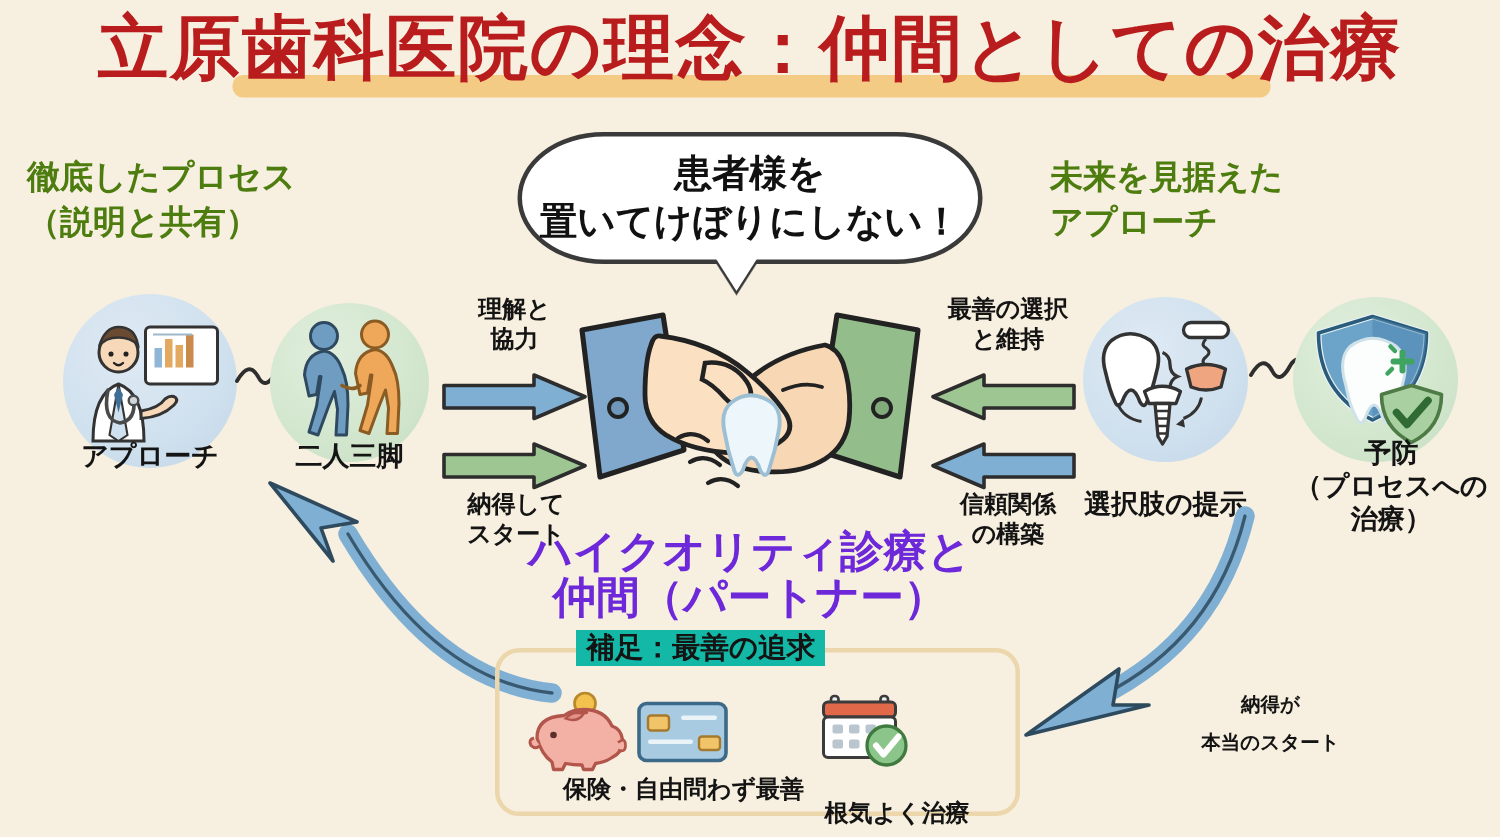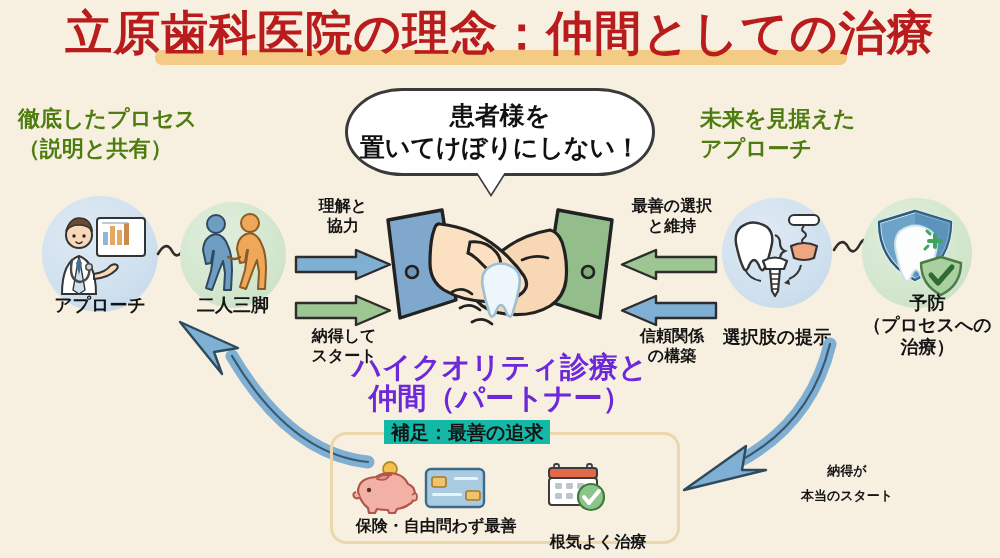--- a/index.html
+++ b/index.html
@@ -359,21 +359,21 @@
   </svg>
 
   <svg class="deco" style="left:424px; top:466px;" width="62" height="44" viewBox="0 0 62 44">
     <rect x="2" y="3" width="58" height="38" rx="5" fill="#a9cbe2" stroke="#3c6a88" stroke-width="2.4"></rect>
     <rect x="8" y="11" width="14" height="10" rx="2" fill="#f2c46a" stroke="#a57a2c" stroke-width="1.6"></rect>
     <rect x="30" y="11" width="24" height="3" rx="1.5" fill="#e9f3f8"></rect>
     <rect x="8" y="27" width="30" height="3" rx="1.5" fill="#e9f3f8"></rect>
     <rect x="42" y="25" width="14" height="9" rx="2" fill="#f2c46a" stroke="#a57a2c" stroke-width="1.6"></rect>
   </svg>
 
-  <div class="abs supp-item-label" style="left:336px; top:516px; width:200px;">保険・自由問わず最善</div>
+  <div class="abs supp-item-label" style="left:336px; top:516px; width:200px;text-align:right;">保険・自由問わず最善</div>
 
   <svg class="deco" style="left:546px; top:460px;" width="64" height="54" viewBox="0 0 64 54">
     <rect x="8" y="4" width="5" height="9" rx="2.2" fill="#eceff1" stroke="#3b3b3b" stroke-width="1.8"></rect>
     <rect x="41" y="4" width="5" height="9" rx="2.2" fill="#eceff1" stroke="#3b3b3b" stroke-width="1.8"></rect>
     <rect x="3" y="8" width="48" height="10" rx="3" fill="#e1694a" stroke="#3b3b3b" stroke-width="2"></rect>
     <rect x="3" y="18" width="48" height="27" rx="3" fill="#ffffff" stroke="#3b3b3b" stroke-width="2"></rect>
     <rect x="9" y="23" width="7" height="6" rx="1.4" fill="#b9c6cf"></rect>
     <rect x="20" y="23" width="7" height="6" rx="1.4" fill="#b9c6cf"></rect>
     <rect x="31" y="23" width="7" height="6" rx="1.4" fill="#b9c6cf"></rect>
     <rect x="9" y="33" width="7" height="6" rx="1.4" fill="#b9c6cf"></rect>

